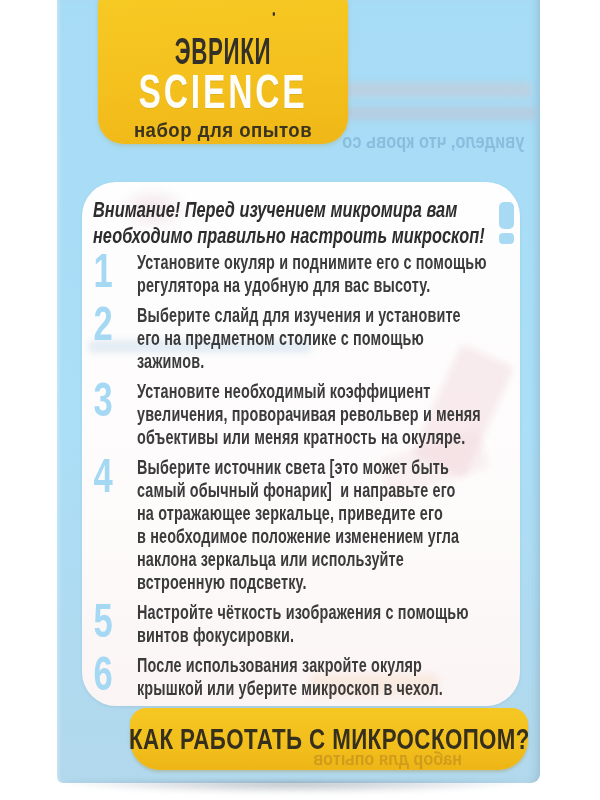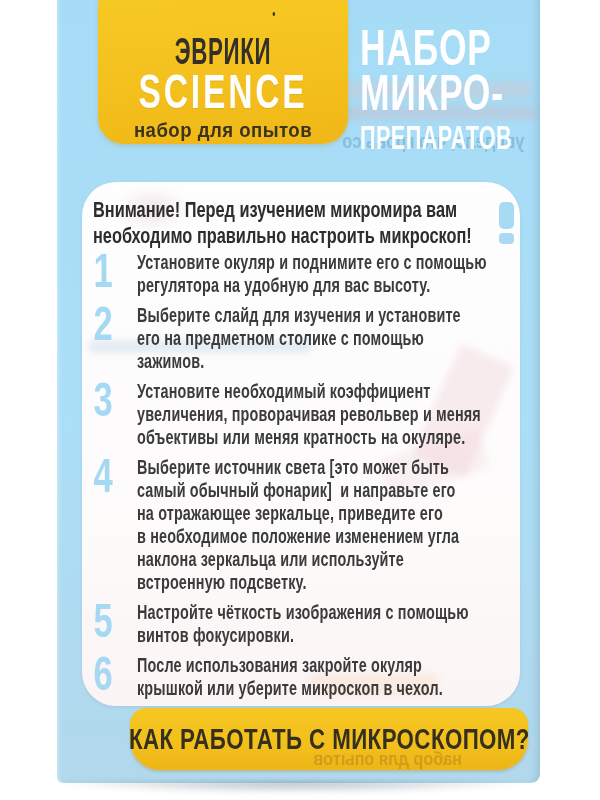--- a/index.html
+++ b/index.html
@@ -68,21 +68,21 @@
   }
   .ghost-bar{border-radius:6px;filter:blur(3px);}
   
   .card{
     position:absolute;left:25px;top:182px;width:438px;height:524px;
     background:linear-gradient(180deg,#fefefe 0%,#fdfafa 70%,#fbf4f4 100%);
     border-radius:34px;
     box-shadow:0 1px 3px rgba(120,150,170,.25);
   }
   .warning{
-    position:relative;margin:15px 10px 0 11px;
+    position:relative;margin:15px 10px 0 11px;font-style:italic;
   }
   .warning-text{
     font-size:21.5px;font-weight:700;color:#2d2d2d;line-height:26px;
     transform:scaleX(.76);transform-origin:0 0;white-space:pre;
   }
   .warn-icon{position:absolute;left:406px;top:5px;width:15px;height:42px;}
   .warn-icon .bar{width:15px;height:27px;border-radius:5px;background:#a8dbf3;}
   .warn-icon .dot{width:15px;height:11px;border-radius:4px;background:#a8dbf3;margin-top:4px;}
   .steps{margin:2px 0 0 0;padding:0;list-style:none;}
   .step{display:flex;margin-bottom:7px;}
@@ -119,25 +119,20 @@
   <div class="ghost" style="left:290px;top:130px;width:195px;opacity:.55;">
     <div class="ghost-text" style="font-size:20px;color:#6fa5c8;transform:scaleX(-0.82);">увидело, что кровь со</div>
   </div>
 
   <div class="badge">
     <div class="brand-name"><span>ЭВРИКИ</span><span class="tm-dot"></span></div>
     <div class="brand-line">SCIENCE</div>
     <div class="brand-tagline">набор для опытов</div>
   </div>
 
-  <div class="product-title">
-    <div class="title-big">НАБОР</div>
-    <div class="title-big">МИКРО-</div>
-    <div class="title-small">ПРЕПАРАТОВ</div>
-  </div>
 
   <div class="card">
 
     <div class="ghost ghost-bar" style="left:34px;top:4px;width:74px;height:46px;background:radial-gradient(ellipse,rgba(225,195,205,.45),rgba(225,195,205,0) 70%);"></div>
     <div class="ghost ghost-bar" style="left:352px;top:168px;width:58px;height:122px;background:rgba(236,196,204,.30);transform:rotate(24deg);"></div>
     <div class="ghost ghost-bar" style="left:300px;top:262px;width:104px;height:40px;background:rgba(238,205,210,.24);transform:rotate(-18deg);"></div>
     <div class="ghost ghost-bar" style="left:228px;top:492px;width:128px;height:22px;background:rgba(246,208,175,.28);"></div>
     <div class="ghost ghost-bar" style="left:6px;top:158px;width:224px;height:13px;background:rgba(160,198,222,.28);"></div>
 
     <div class="warning">

